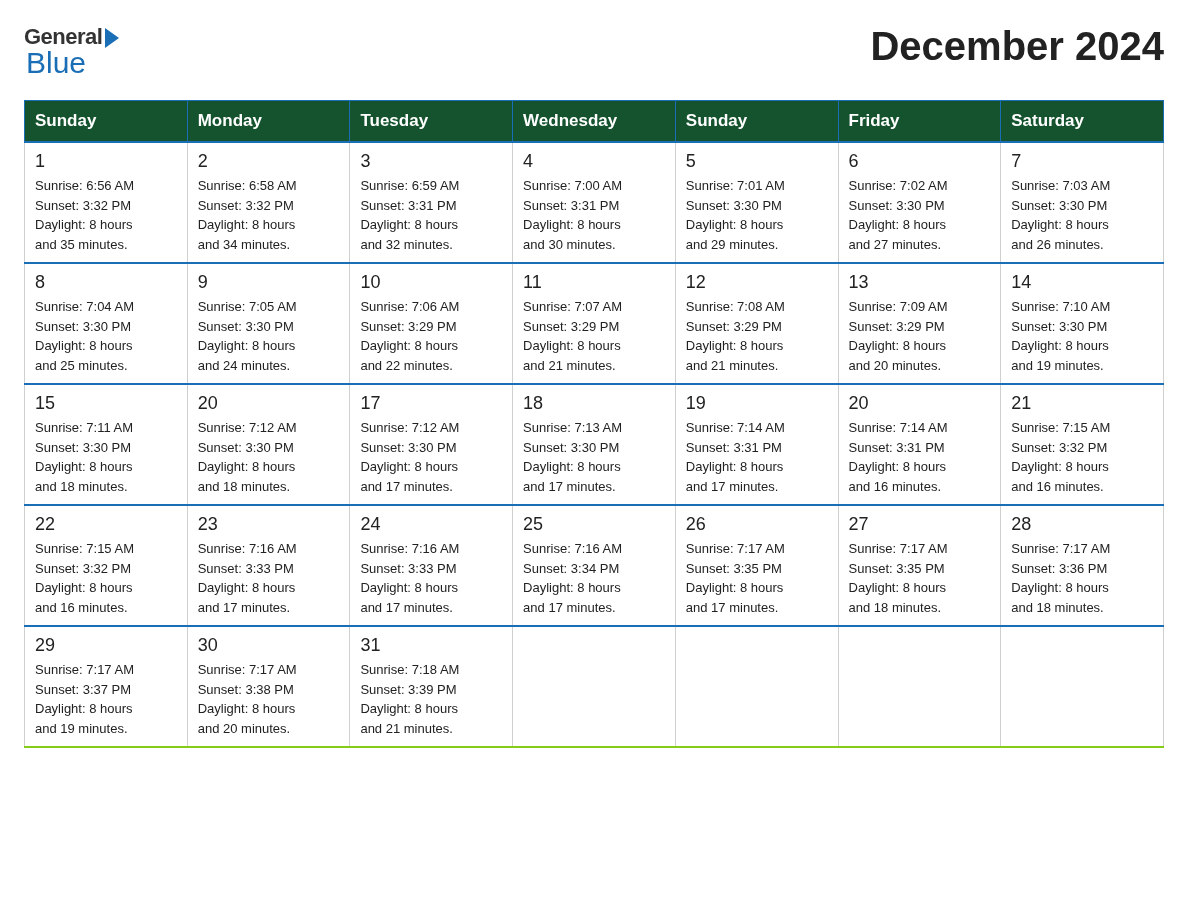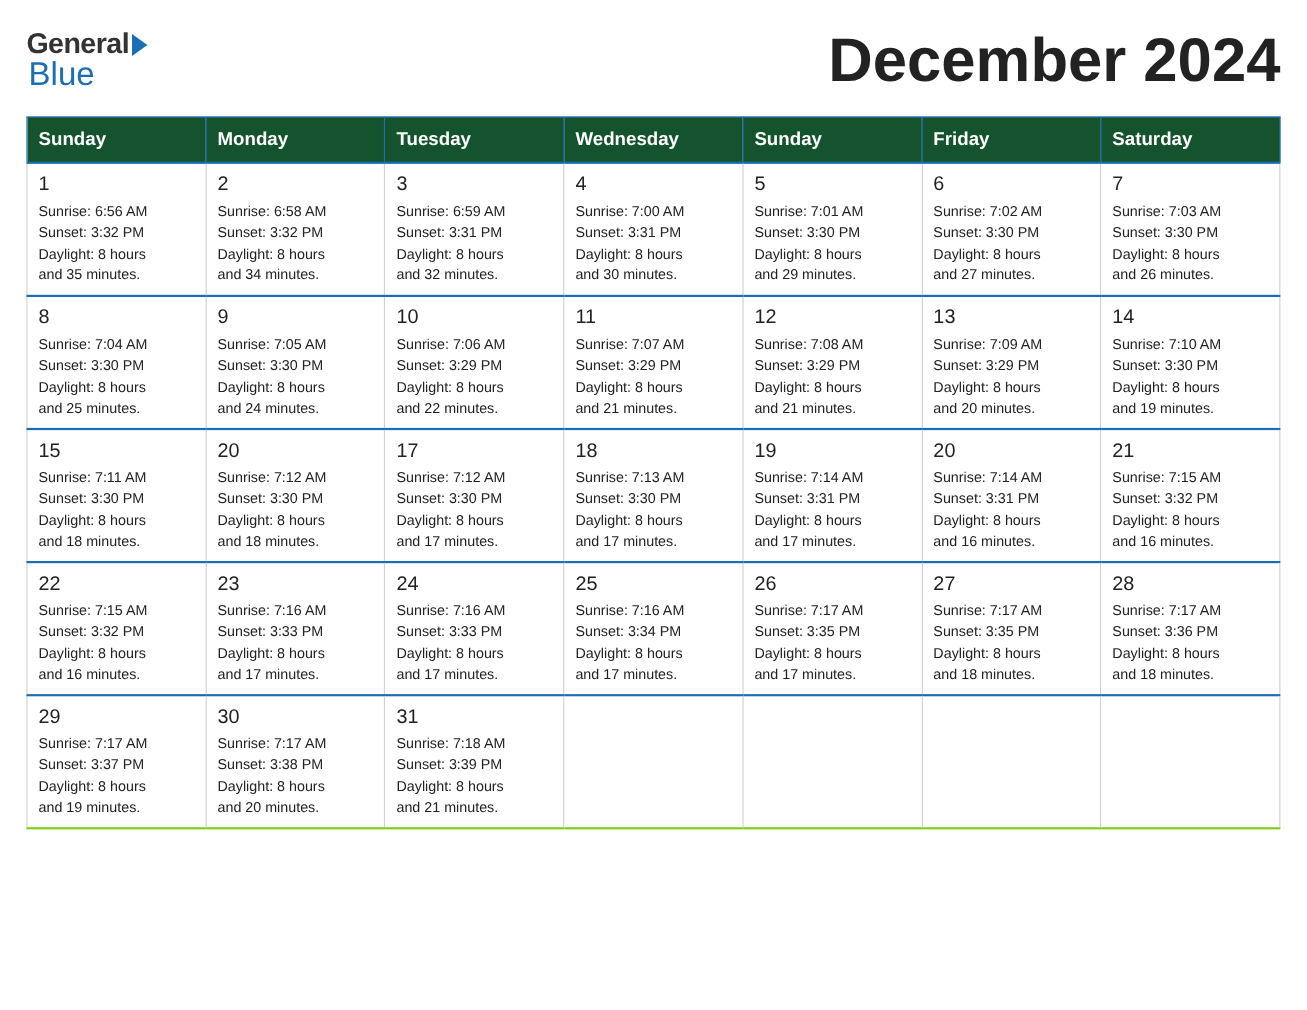--- a/index.html
+++ b/index.html
@@ -19,21 +19,21 @@
     .logo {
       display: flex;
       flex-direction: column;
       align-items: flex-start;
     }
     .logo-top {
       display: flex;
       align-items: center;
     }
     .logo-general {
-      font-size: 26px;
+      font-size: 22px;
       font-weight: bold;
       color: #333;
       letter-spacing: -0.5px;
     }
     .logo-arrow {
       width: 0;
       height: 0;
       border-left: 14px solid #1a6eb5;
       border-top: 10px solid transparent;
       border-bottom: 10px solid transparent;
@@ -44,21 +44,21 @@
       font-size: 30px;
       color: #1a6eb5;
       font-weight: normal;
       margin-top: -4px;
       margin-left: 2px;
     }
     .title-block {
       text-align: right;
     }
     .month-year {
-      font-size: 56px;
+      font-size: 40px;
       font-weight: bold;
       color: #222;
       line-height: 1.1;
     }
     .location {
       font-size: 22px;
       color: #444;
       margin-top: 4px;
     }
     table {

